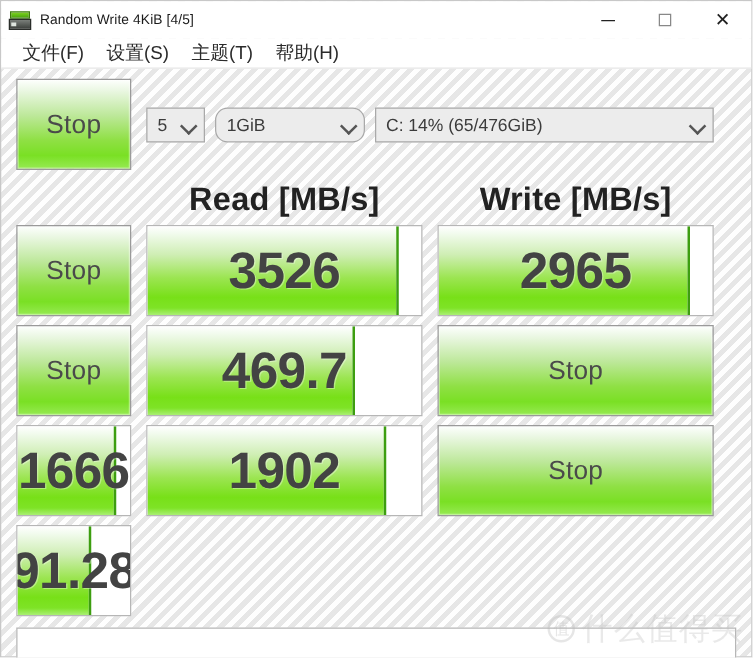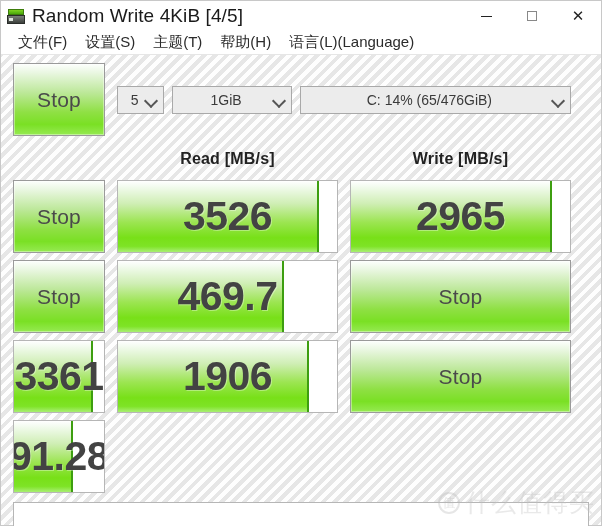--- a/index.html
+++ b/index.html
@@ -52,21 +52,21 @@
     width: 18px; height: 9px;
     background: linear-gradient(180deg, #7a7f7a 0%, #3b3f3b 100%);
     border: 1px solid #2a2d2a;
   }
   .app-icon .drive-led {
     position: absolute; left: 2px; top: 10px;
     width: 4px; height: 3px;
     background: #dfe6df;
   }
   .title-text {
-    font-size: 19px;
+    font-size: 11px;
     color: #1a1a1a;
     letter-spacing: 0.1px;
     white-space: nowrap;
   }
   .win-controls {
     position: absolute;
     right: 0; top: 0;
     height: 30px;
     display: flex;
   }
@@ -94,21 +94,20 @@
     font-size: 15px;
     color: #2b2b2b;
     padding: 2px 9px;
     white-space: nowrap;
   }
 
   
   .content {
     position: relative;
     padding: 8px 12px 0 12px;
-    text-align: center;
   }
 
   .grid {
     display: grid;
     grid-template-columns: 92px 221px 221px;
     column-gap: 12px;
     row-gap: 7px;
   }
 
   
@@ -146,21 +145,21 @@
   .select .chev::before {
     content: "";
     position: absolute;
     left: 3px; top: 4px;
     width: 8px; height: 8px;
     border-right: 2px solid #555;
     border-bottom: 2px solid #555;
     transform: rotate(45deg);
   }
   .sel-loops { width: 50px; }
-  .sel-size  { width: 128px; }
+  .sel-size  { width: 128px; border-radius: 10px; }
   .sel-drive { width: 292px; }
 
   
   .stop-btn {
     height: 73px;
     border: 1px solid #9a9a9a;
     background: linear-gradient(180deg,
       #fdfffd 0%,
       #eaf7e2 12%,
       #bde89a 40%,
@@ -175,21 +174,21 @@
     letter-spacing: 0.2px;
     box-shadow: inset 0 0 0 1px rgba(255,255,255,0.4);
   }
 
   
   .col-header {
     height: 32px;
     display: flex;
     align-items: center;
     justify-content: center;
-    font-size: 16px;
+    font-size: 26px;
     font-weight: bold;
     color: #222;
     letter-spacing: 0.2px;
   }
   .header-row {
     display: grid;
     grid-template-columns: 92px 221px 221px;
     column-gap: 12px;
     margin-bottom: 5px;
   }
@@ -285,21 +284,20 @@
         <span class="glyph-close">✕</span>
       </div>
     </div>
   </div>
 
   <div class="menubar">
     <div class="menu-item">文件(F)</div>
     <div class="menu-item">设置(S)</div>
     <div class="menu-item">主题(T)</div>
     <div class="menu-item">帮助(H)</div>
-    <div class="menu-item">语言(L)(Language)</div>
   </div>
 
   <div class="content">
 
     <div class="top-row">
       <div class="stop-btn">Stop</div>
       <div class="top-selects">
         <div class="select sel-loops">
           <span class="sel-value">5</span>
           <span class="chev"></span>
@@ -335,25 +333,25 @@
 
       <div class="stop-btn">Stop</div>
       <div class="result-box">
         <div class="result-fill" style="width: 76%;"></div>
         <div class="result-value">469.7</div>
       </div>
 
       <div class="stop-btn">Stop</div>
       <div class="result-box">
         <div class="result-fill" style="width: 88%;"></div>
-        <div class="result-value">3361</div>
+        <div class="result-value">1666</div>
       </div>
       <div class="result-box">
         <div class="result-fill" style="width: 87%;"></div>
-        <div class="result-value">1906</div>
+        <div class="result-value">1902</div>
       </div>
 
       <div class="stop-btn">Stop</div>
       <div class="result-box">
         <div class="result-fill" style="width: 65%;"></div>
         <div class="result-value">91.28</div>
       </div>
 
     </div>
   </div>

